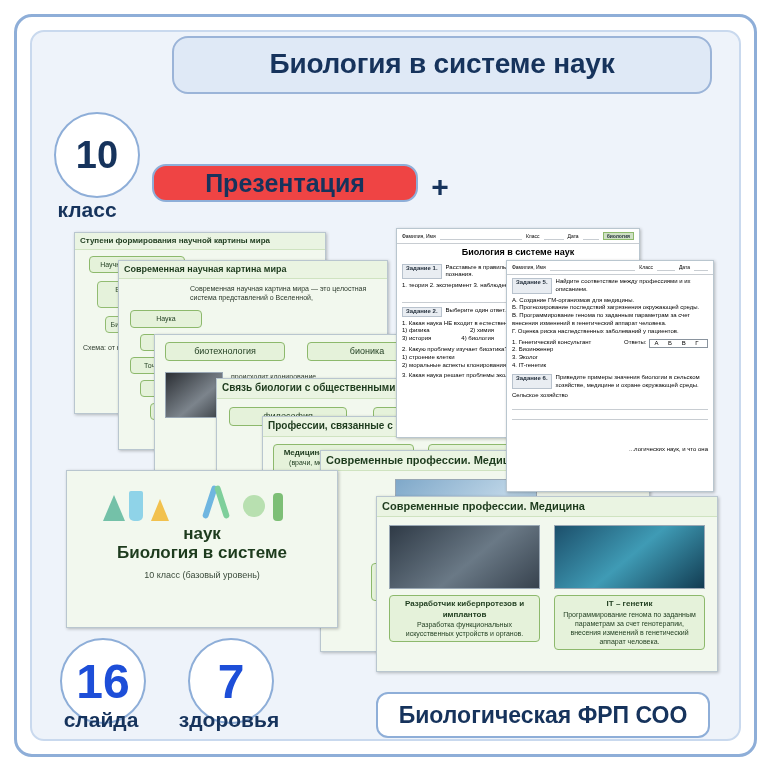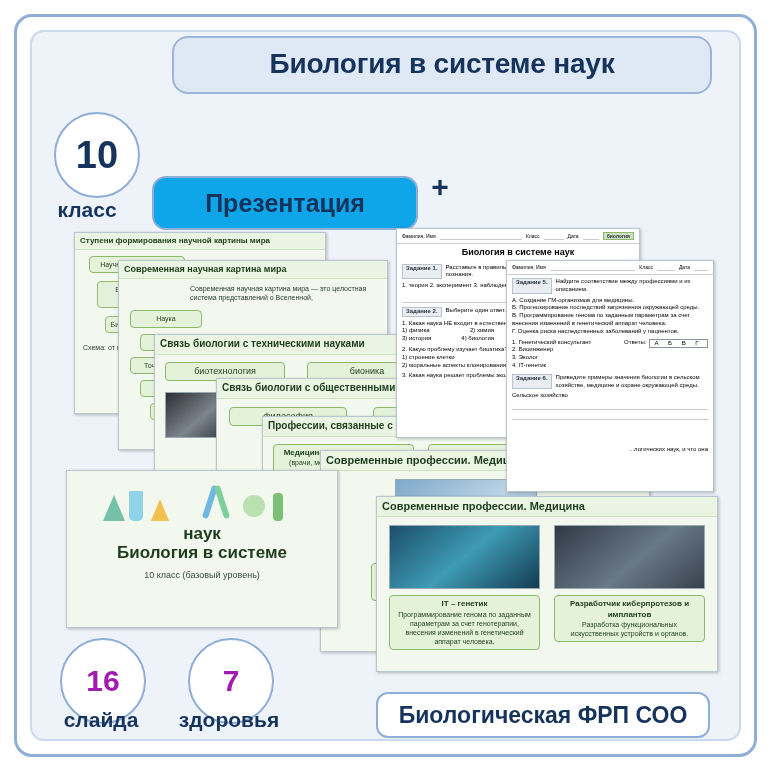--- a/index.html
+++ b/index.html
@@ -55,43 +55,43 @@
     display:flex;align-items:center;justify-content:center;
   }
   .grade-circle span{font-size:38px;font-weight:bold;color:#16335c;}
   .grade-label{
     position:absolute;left:46px;top:198px;width:82px;text-align:center;
     font-size:21px;font-weight:bold;color:#16335c;
   }
 
   
   .pill{
-    position:absolute;top:176px;
-    box-sizing:border-box;
-    background:#0ea5e9;border:2px solid #8eaed8;border-radius:14px;
+    position:absolute;top:164px;
+    box-sizing:border-box;
+    background:#ef4444;border:2px solid #8eaed8;border-radius:14px;
     display:flex;align-items:center;justify-content:center;
     font-size:25px;font-weight:bold;color:#16335c;
-    height:54px;
+    height:38px;
   }
   .pill-presentation{left:152px;width:266px;}
   .pill-worksheet{left:460px;width:252px;}
   .plus-sign{
     position:absolute;left:424px;top:160px;width:32px;height:54px;
     display:flex;align-items:center;justify-content:center;
     font-size:30px;font-weight:bold;color:#16335c;
   }
 
   
   .b-circle{
     position:absolute;
     width:82px;height:82px;border-radius:50%;
     background:#ffffff;border:2px solid #8eaed8;
     display:flex;align-items:center;justify-content:center;
   }
-  .b-circle span{font-size:30px;font-weight:bold;color:#a21caf;}
+  .b-circle span{font-size:48px;font-weight:bold;color:#1d4ed8;}
   .b-label{
     position:absolute;text-align:center;
     font-size:21px;font-weight:bold;color:#16335c;white-space:nowrap;
   }
   .c-slides{left:60px;top:638px;}
   .l-slides{left:30px;top:708px;width:142px;}
   .c-tasks{left:188px;top:638px;}
   .l-tasks{left:158px;top:708px;width:142px;}
 
   .frp-pill{
@@ -201,21 +201,20 @@
         <div class="bodytext t7" style="margin-left:64px;">Современная научная картина мира — это целостная система представлений о Вселенной,</div>
         <div class="greenbox t7" style="width:62px;margin:8px 0 6px 4px;">Наука</div>
         <div class="greenbox t7" style="width:62px;margin:0 0 6px 14px;">общество</div>
         <div class="greenbox t7" style="width:62px;margin:0 0 6px 4px;">Точные науки</div>
         <div class="greenbox t7" style="width:62px;margin:0 0 6px 14px;">математика</div>
         <div class="greenbox t7" style="width:62px;margin:0 0 0 24px;">логика</div>
       </div>
     </div>
 
     <div class="card slide" id="card-s3">
-      <div class="slide-title t10">Связь биологии с техническими науками</div>
       <div style="padding:7px 10px;display:flex;gap:22px;">
         <div class="greenbox t9" style="width:110px;">биотехнология</div>
         <div class="greenbox t9" style="width:110px;">бионика</div>
       </div>
       <div style="display:flex;gap:8px;padding:4px 10px;">
         <div class="photo ph-micro" style="width:56px;height:44px;"></div>
         <div class="bodytext t7" style="flex:1;">происходит клонирование</div>
       </div>
     </div>
 
@@ -249,31 +248,31 @@
           <div class="bold t9">IT – медик</div>
           <div class="t7">Создание базы данных о состоянии здоровья населения, обеспечение работы диагностического оборудования</div>
         </div>
       </div>
     </div>
 
     <div class="card slide" id="card-s7">
       <div class="slide-title t11" style="text-align:left;">Современные профессии. Медицина</div>
       <div style="padding:8px 12px;display:flex;gap:14px;">
         <div style="flex:1;">
+          <div class="photo ph-dark" style="height:62px;"></div>
+          <div class="greenbox t7" style="margin-top:6px;">
+            <div class="bold t8">Разработчик киберпротезов и имплантов</div>
+            <div>Разработка функциональных искусственных устройств и органов.</div>
+          </div>
+        </div>
+        <div style="flex:1;">
           <div class="photo ph-teal" style="height:62px;"></div>
           <div class="greenbox t7" style="margin-top:6px;">
             <div class="bold t8">IT – генетик</div>
             <div>Программирование генома по заданным параметрам за счет генотерапии, внесения изменений в генетический аппарат человека.</div>
-          </div>
-        </div>
-        <div style="flex:1;">
-          <div class="photo ph-dark" style="height:62px;"></div>
-          <div class="greenbox t7" style="margin-top:6px;">
-            <div class="bold t8">Разработчик киберпротезов и имплантов</div>
-            <div>Разработка функциональных искусственных устройств и органов.</div>
           </div>
         </div>
       </div>
     </div>
 
     <div class="card slide" id="card-title-slide">
       <div class="lab-illus">
         <div class="flask" style="left:36px;bottom:2px;width:0;height:0;border-left:11px solid transparent;border-right:11px solid transparent;border-bottom:26px solid #74c1a8;"></div>
         <div class="flask" style="left:62px;bottom:2px;width:14px;height:30px;background:#8fd3e8;border-radius:2px 2px 5px 5px;"></div>
         <div class="flask" style="left:84px;bottom:2px;width:0;height:0;border-left:9px solid transparent;border-right:9px solid transparent;border-bottom:22px solid #f2c14e;"></div>

